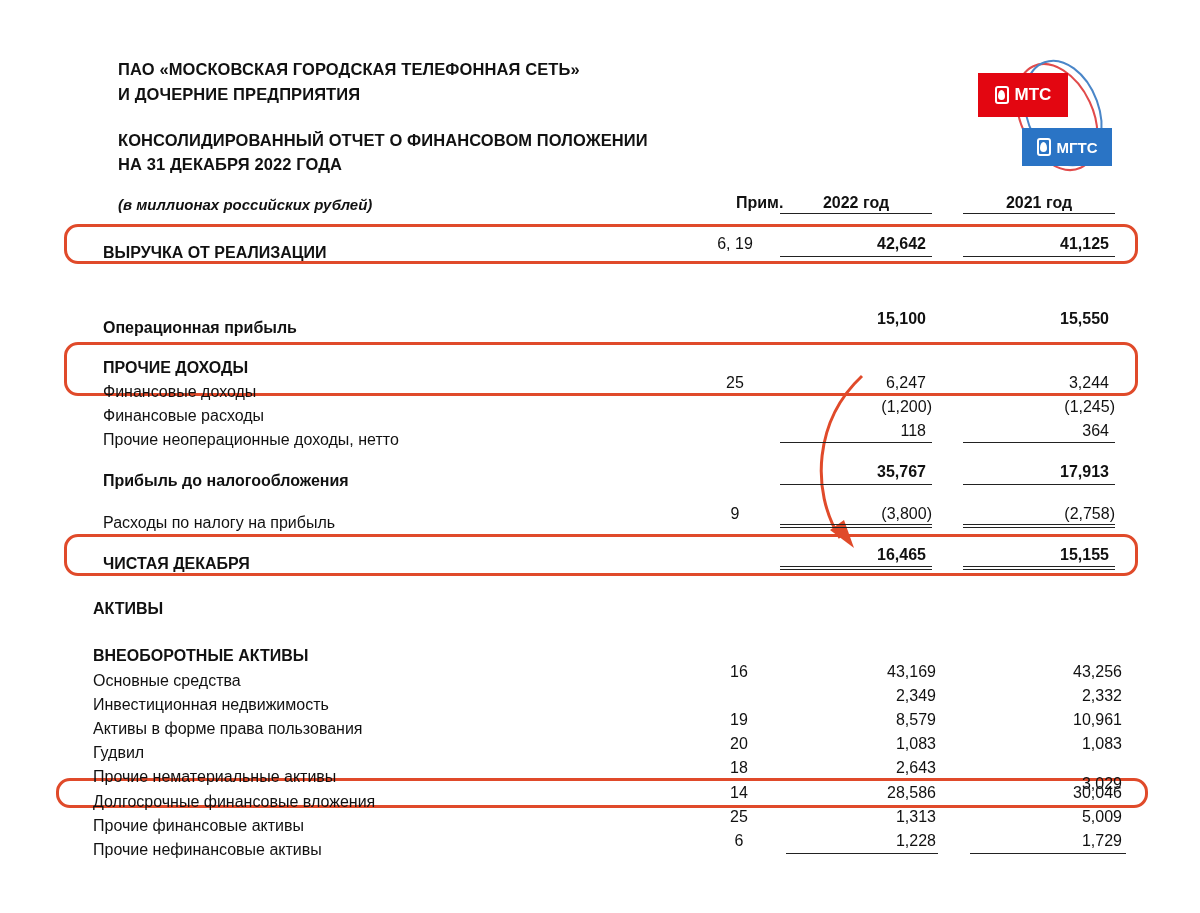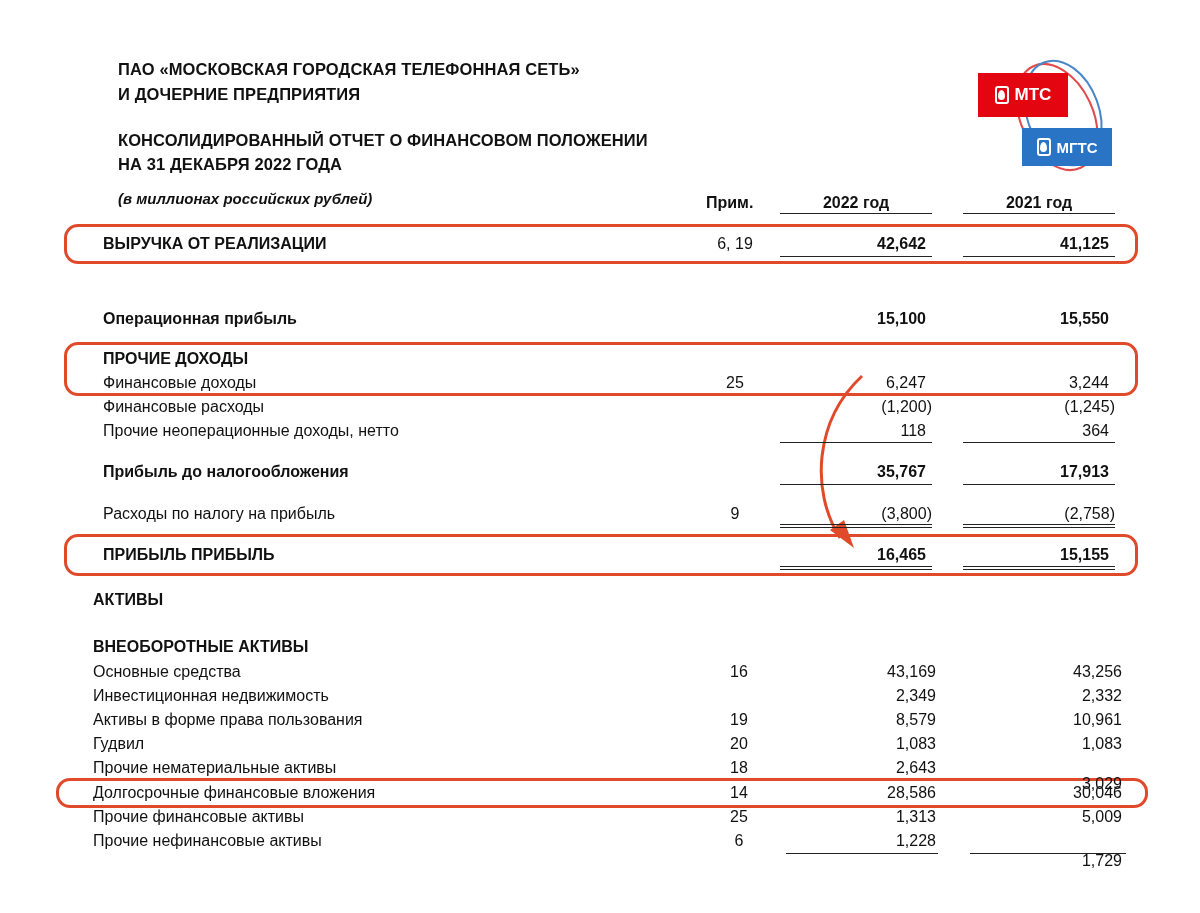--- a/index.html
+++ b/index.html
@@ -1,59 +1,59 @@
 <!DOCTYPE html>
 <html><head>
 <meta charset="utf-8">
 <style>
   html, body { margin:0; padding:0; }
   body { width:1200px; height:913px; background:#fff; position:relative; overflow:hidden;
          font-family:"Liberation Sans", sans-serif; color:#111; }
   .abs { position:absolute; }
   .hdr { left:118px; font-weight:bold; font-size:16.5px; letter-spacing:0.1px; }
   .sub { left:118px; font-weight:bold; font-style:italic; font-size:15px; }
-  .lbl { position:absolute; font-size:16px; white-space:nowrap; }
+  .lbl { position:absolute; font-size:16px; white-space:nowrap;margin-top:9px; }
   .b { font-weight:bold; }
   .note { position:absolute; width:90px; text-align:center; font-size:16px; }
   .v22 { position:absolute; text-align:right; font-size:16px; }
   .v21 { position:absolute; text-align:right; font-size:16px; }
   .line { position:absolute; height:0; border-top:1.5px solid #222; }
   .dline { position:absolute; height:2px; border-top:1.5px solid #222; border-bottom:1.5px solid #222; }
   .hl { position:absolute; border:3px solid #e04a2a; border-radius:14px; box-sizing:border-box; }
   .logo { position:absolute; color:#fff; font-weight:bold; font-size:17px; display:flex; align-items:center; justify-content:center; gap:6px; }
   .egg { width:14px; height:18px; border:2px solid #fff; border-radius:3px; display:flex; align-items:center; justify-content:center; box-sizing:border-box; }
   .egg i { width:7px; height:10px; background:#fff; border-radius:50% 50% 50% 50% / 60% 60% 40% 40%; display:block; }
 </style>
 </head>
 <body>
 
 <div class="abs hdr" style="top:60px;">ПАО «МОСКОВСКАЯ ГОРОДСКАЯ ТЕЛЕФОННАЯ СЕТЬ»</div>
 <div class="abs hdr" style="top:85px;">И ДОЧЕРНИЕ ПРЕДПРИЯТИЯ</div>
 <div class="abs hdr" style="top:131px;">КОНСОЛИДИРОВАННЫЙ ОТЧЕТ О ФИНАНСОВОМ ПОЛОЖЕНИИ</div>
 <div class="abs hdr" style="top:155px;">НА 31 ДЕКАБРЯ 2022 ГОДА</div>
-<div class="abs sub" style="top:190px;">(в миллионах российских рублей)</div>
+<div class="abs sub" style="top:196px;">(в миллионах российских рублей)</div>
 
 <svg class="abs" style="left:995px;top:55px;" width="140" height="120">
   <ellipse cx="62" cy="62" rx="36" ry="56" fill="none" stroke="#e14b4b" stroke-width="2" transform="rotate(-25 62 62)"></ellipse>
   <ellipse cx="68" cy="58" rx="36" ry="54" fill="none" stroke="#4a86c8" stroke-width="2" transform="rotate(-20 68 58)"></ellipse>
 </svg>
 <div class="logo" style="left:978px;top:73px;width:90px;height:44px;background:#e30611;">
   <span class="egg">
       <i></i>
     </span>
   <span>МТС</span>
 </div>
 <div class="logo" style="left:1022px;top:128px;width:90px;height:38px;background:#2a74c5;font-size:15px;">
   <span class="egg">
       <i></i>
     </span>
   <span>МГТС</span>
 </div>
 
-<div class="abs b" style="left:706px;top:194px;font-size:16px;">Прим.</div>
+<div class="abs b" style="left:736px;top:194px;font-size:16px;">Прим.</div>
 <div class="abs b" style="left:780px;top:194px;width:152px;text-align:center;font-size:16px;">2022 год</div>
 <div class="abs b" style="left:963px;top:194px;width:152px;text-align:center;font-size:16px;">2021 год</div>
 <div class="line" style="left:780px;top:213px;width:152px;"></div>
 <div class="line" style="left:963px;top:213px;width:152px;"></div>
 
 <div class="hl" style="left:64px;top:224px;width:1074px;height:40px;"></div>
 <div class="hl" style="left:64px;top:342px;width:1074px;height:54px;"></div>
 <div class="hl" style="left:64px;top:534px;width:1074px;height:42px;"></div>
 <div class="hl" style="left:56px;top:778px;width:1092px;height:30px;border-radius:14px;"></div>
 
@@ -109,21 +109,21 @@
 <div>
   <div class="lbl" style="left:103px;top:505px;">Расходы по налогу на прибыль</div>
   <div class="note" style="left:690px;top:505px;">9</div>
   <div class="v22" style="left:780px;top:505px;width:152px;">(3,800)</div>
   <div class="v21" style="left:963px;top:505px;width:152px;">(2,758)</div>
 </div>
 <div class="dline" style="left:780px;top:524px;width:152px;"></div>
 <div class="dline" style="left:963px;top:524px;width:152px;"></div>
 
 <div>
-  <div class="lbl b" style="left:103px;top:546px;">ПРИБЫЛЬ ПРИБЫЛЬ</div>
+  <div class="lbl b" style="left:103px;top:546px;">ЧИСТАЯ ДЕКАБРЯ</div>
   <div class="v22 b" style="left:780px;top:546px;width:146px;">16,465</div>
   <div class="v21 b" style="left:963px;top:546px;width:146px;">15,155</div>
 </div>
 <div class="dline" style="left:780px;top:566px;width:152px;"></div>
 <div class="dline" style="left:963px;top:566px;width:152px;"></div>
 
 <div class="lbl b" style="left:93px;top:591px;">АКТИВЫ</div>
 <div class="lbl b" style="left:93px;top:638px;">ВНЕОБОРОТНЫЕ АКТИВЫ</div>
 
 <div>
@@ -165,16 +165,16 @@
 <div>
   <div class="lbl" style="left:93px;top:808px;">Прочие финансовые активы</div>
   <div class="note" style="left:694px;top:808px;">25</div>
   <div class="v22" style="left:786px;top:808px;width:150px;">1,313</div>
   <div class="v21" style="left:970px;top:808px;width:152px;">5,009</div>
 </div>
 <div>
   <div class="lbl" style="left:93px;top:832px;text-align:right;">Прочие нефинансовые активы</div>
   <div class="note" style="left:694px;top:832px;">6</div>
   <div class="v22" style="left:786px;top:832px;width:150px;">1,228</div>
-  <div class="v21" style="left:970px;top:832px;width:152px;margin-top:20px;">1,729</div>
+  <div class="v21" style="left:970px;top:832px;width:152px;">1,729</div>
 </div>
 <div class="line" style="left:786px;top:853px;width:152px;"></div>
 <div class="line" style="left:970px;top:853px;width:156px;"></div>
 
 </body></html>

